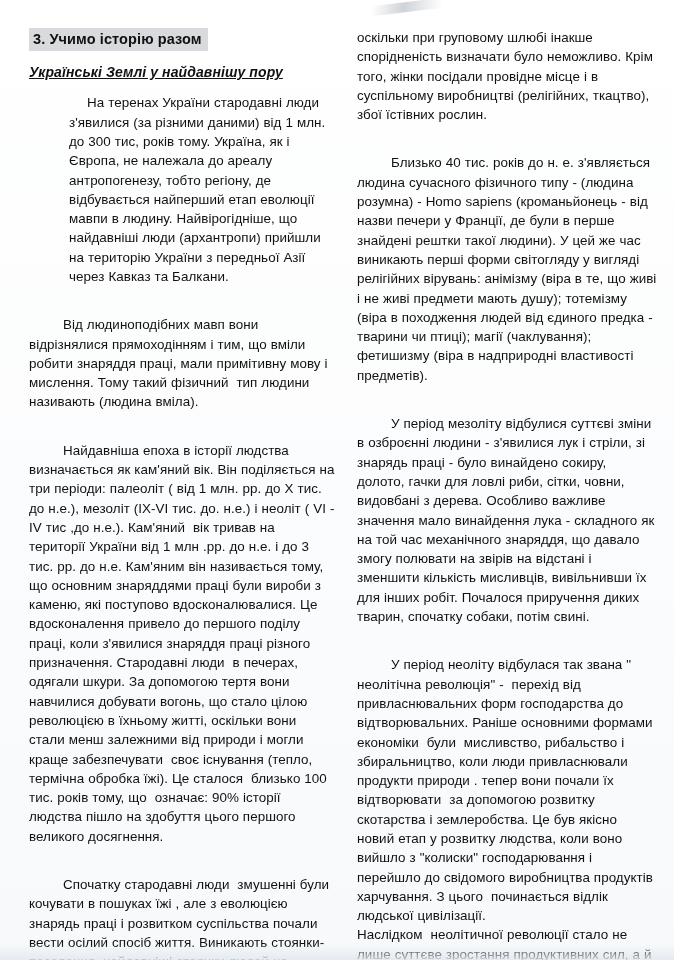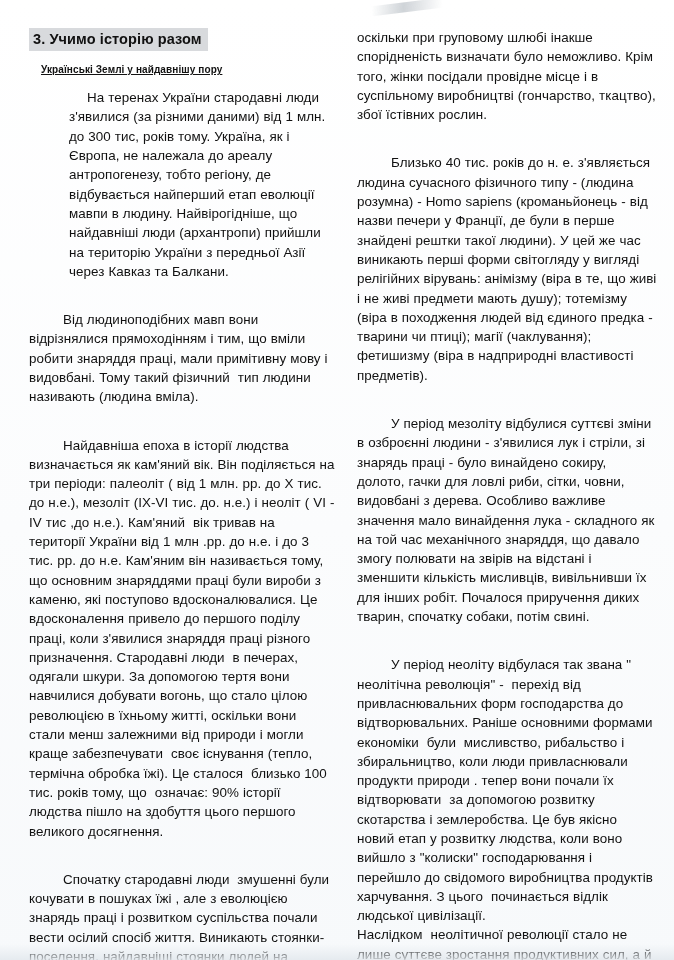--- a/index.html
+++ b/index.html
@@ -81,25 +81,26 @@
     font-weight: bold;
     line-height: 1.25;
     background: #d8dadd;
     display: inline-block;
     padding: 2px 6px 3px 4px;
     margin: 0 0 12px 0;
     letter-spacing: 0.1px;
   }
 
   .subheading {
-    font-size: 10px;
+    font-size: 14px;
     font-weight: bold;
+    font-style: italic;
     text-decoration: underline;
     line-height: 1.3;
-    margin: 0 0 12px 12px;
+    margin: 0 0 12px 0;
     letter-spacing: 0.1px;
   }
 
   p.para {
     font-size: 13.4px;
     line-height: 19.3px;
     margin: 0;
     text-align: left;
     letter-spacing: 0.05px;
     word-spacing: 0.2px;
@@ -130,28 +131,28 @@
 <div class="scan-speck speck-b"></div>
 
 <div class="content">
 
   <div class="col col-left">
     <div class="heading">3. Учимо історію разом</div>
 
     <div class="subheading">Українські Землі у найдавнішу пору</div>
 
     <p class="para indent-sm">На теренах України стародавні люди  з'явилися (за різними даними) від 1 млн. до 300 тис, років тому. Україна, як і Європа, не належала до ареалу антропогенезу, тобто регіону, де відбувається найперший етап еволюції мавпи в людину. Найвірогідніше, що найдавніші люди (архантропи) прийшли на територію України з передньої Азії через Кавказ та Балкани.</p>
-    <p class="para indent">Від людиноподібних мавп вони відрізнялися прямоходінням і тим, що вміли робити знаряддя праці, мали примітивну мову і видовбані. Тому такий фізичний  тип людини називають (людина вміла).</p>
+    <p class="para indent">Від людиноподібних мавп вони відрізнялися прямоходінням і тим, що вміли робити знаряддя праці, мали примітивну мову і мислення. Тому такий фізичний  тип людини називають (людина вміла).</p>
     <p class="para indent">Найдавніша епоха в історії людства визначається як кам'яний вік. Він поділяється на три періоди: палеоліт ( від 1 млн. рр. до Х тис. до н.е.), мезоліт (IX-VI тис. до. н.е.) і неоліт ( VI - IV тис ,до н.е.). Кам'яний  вік тривав на території України від 1 млн .рр. до н.е. і до 3 тис. рр. до н.е. Кам'яним він називається тому, що основним знаряддями праці були вироби з каменю, які поступово вдосконалювалися. Це вдосконалення привело до першого поділу праці, коли з'явилися знаряддя праці різного призначення. Стародавні люди  в печерах, одягали шкури. За допомогою тертя вони навчилися добувати вогонь, що стало цілою революцією в їхньому житті, оскільки вони стали менш залежними від природи і могли краще забезпечувати  своє існування (тепло, термічна обробка їжі). Це сталося  близько 100 тис. років тому, що  означає: 90% історії людства пішло на здобуття цього першого великого досягнення.</p>
     <p class="para indent">Спочатку стародавні люди  змушенні були  кочувати в пошуках їжі , але з еволюцією знарядь праці і розвитком суспільства почали вести осілий спосіб життя. Виникають стоянки-поселення. найдавніші стоянки людей на території України знайдені археологами біля м. Амвросіївка Донецької обл. та с. Лука-Врублецька Хмельницької обл.</p>
     <p class="para indent">Першою суспільною організацією людей первісне стадо, потім на зміну йому близько 40 тис. років тому прийшла  матріархальна родова община. основним осередком суспільства став рід - група кровних родичів по материнській  лінії,</p>
   </div>
 
   <div class="col col-right">
-    <p class="para noindent">оскільки при груповому шлюбі інакше спорідненість визначати було неможливо. Крім того, жінки посідали провідне місце і в суспільному виробництві (гончарство, ткацтво), збої їстівних рослин.</p>
+    <p class="para noindent">оскільки при груповому шлюбі інакше спорідненість визначати було неможливо. Крім того, жінки посідали провідне місце і в суспільному виробництві (релігійних, ткацтво), збої їстівних рослин.</p>
     <p class="para indent">Близько 40 тис. років до н. е. з'являється людина сучасного фізичного типу - (людина розумна) - Homo sapiens (кроманьйонець - від назви печери у Франції, де були в перше знайдені рештки такої людини). У цей же час виникають перші форми світогляду у вигляді релігійних вірувань: анімізму (віра в те, що живі і не живі предмети мають душу); тотемізму (віра в походження людей від єдиного предка - тварини чи птиці); магії (чаклування); фетишизму (віра в надприродні властивості предметів).</p>
     <p class="para indent">У період мезоліту відбулися суттєві зміни в озброєнні людини - з'явилися лук і стріли, зі знарядь праці - було винайдено сокиру, долото, гачки для ловлі риби, сітки, човни, видовбані з дерева. Особливо важливе значення мало винайдення лука - складного як на той час механічного знаряддя, що давало змогу полювати на звірів на відстані і зменшити кількість мисливців, вивільнивши їх  для інших робіт. Почалося приручення диких тварин, спочатку собаки, потім свині.</p>
     <p class="para indent">У період неоліту відбулася так звана " неолітічна революція" -  перехід від привласнювальних форм господарства до відтворювальних. Раніше основними формами  економіки  були  мисливство, рибальство і збиральництво, коли люди привласнювали продукти природи . тепер вони почали їх відтворювати  за допомогою розвитку скотарства і землеробства. Це був якісно новий етап у розвитку людства, коли воно вийшло з "колиски" господарювання і перейшло до свідомого виробництва продуктів харчування. З цього  починається відлік людської цивілізації.</p>
     <p class="para noindent">Наслідком  неолітичної революції стало не лише суттєве зростання продуктивних сил, а й помітне  покращення умов життя, зростання харчових запасів, збільшення тривалості життя (до 30-32 років).</p>
     <p class="para noindent">Відбувається перший "демографічний вибух" і населення Землі зростає від 5 млн. до 80 млн.</p>
   </div>
 
 </div>
 
 <div class="scan-bottom-shade"></div>

